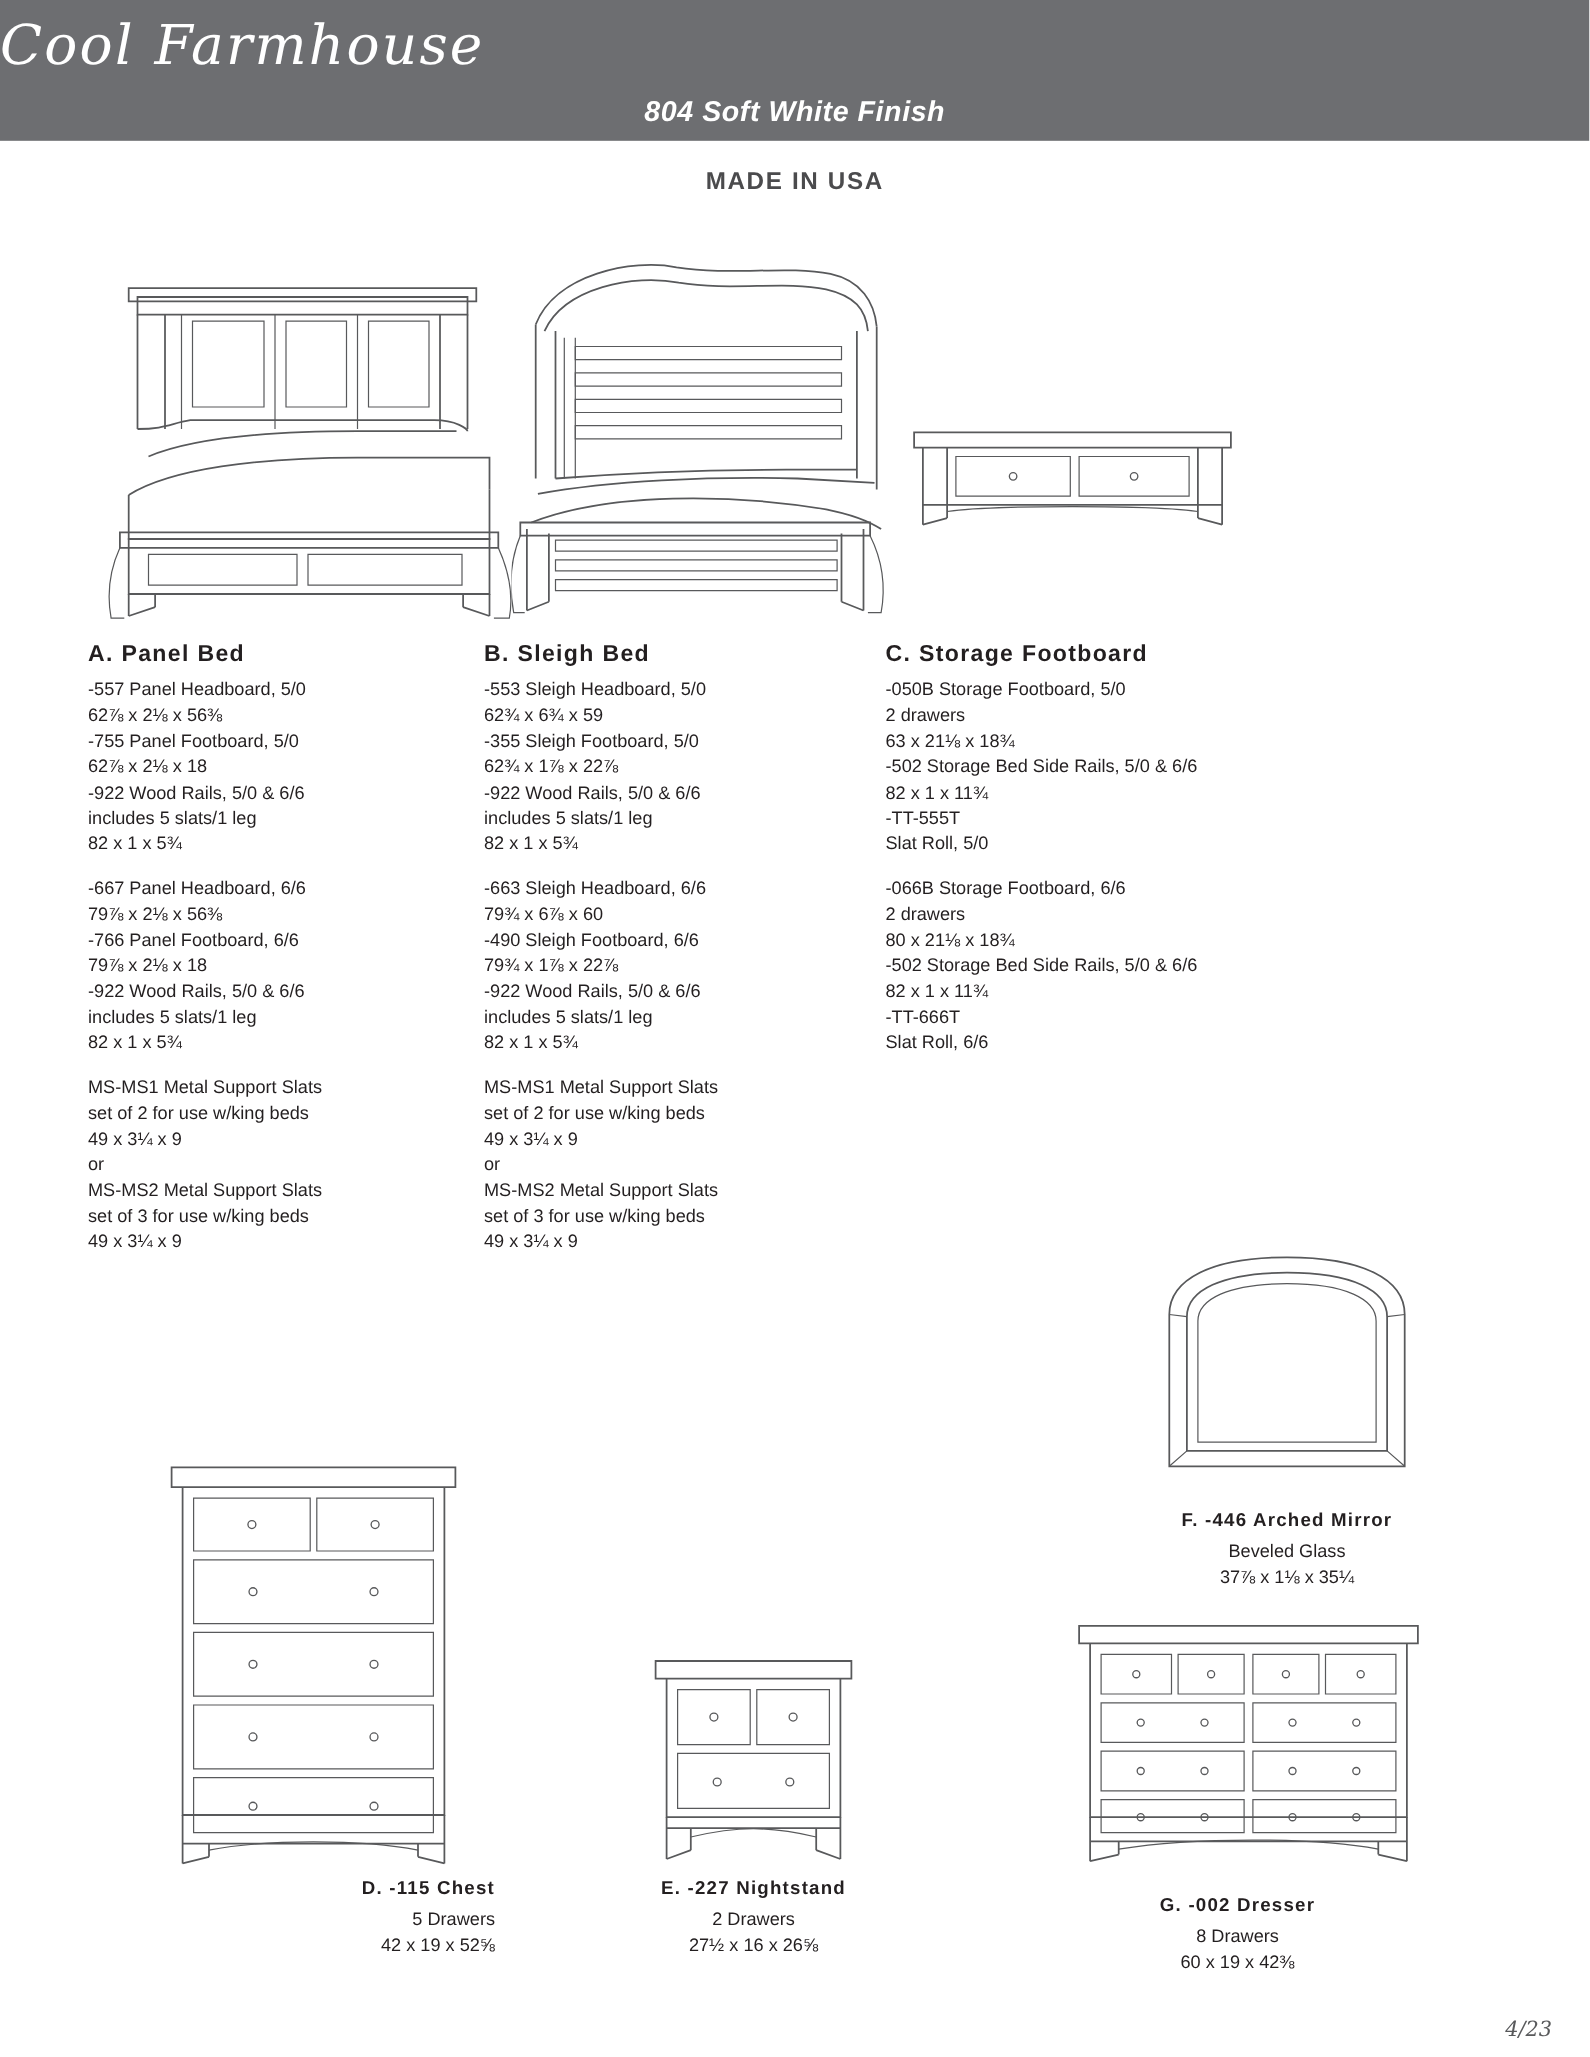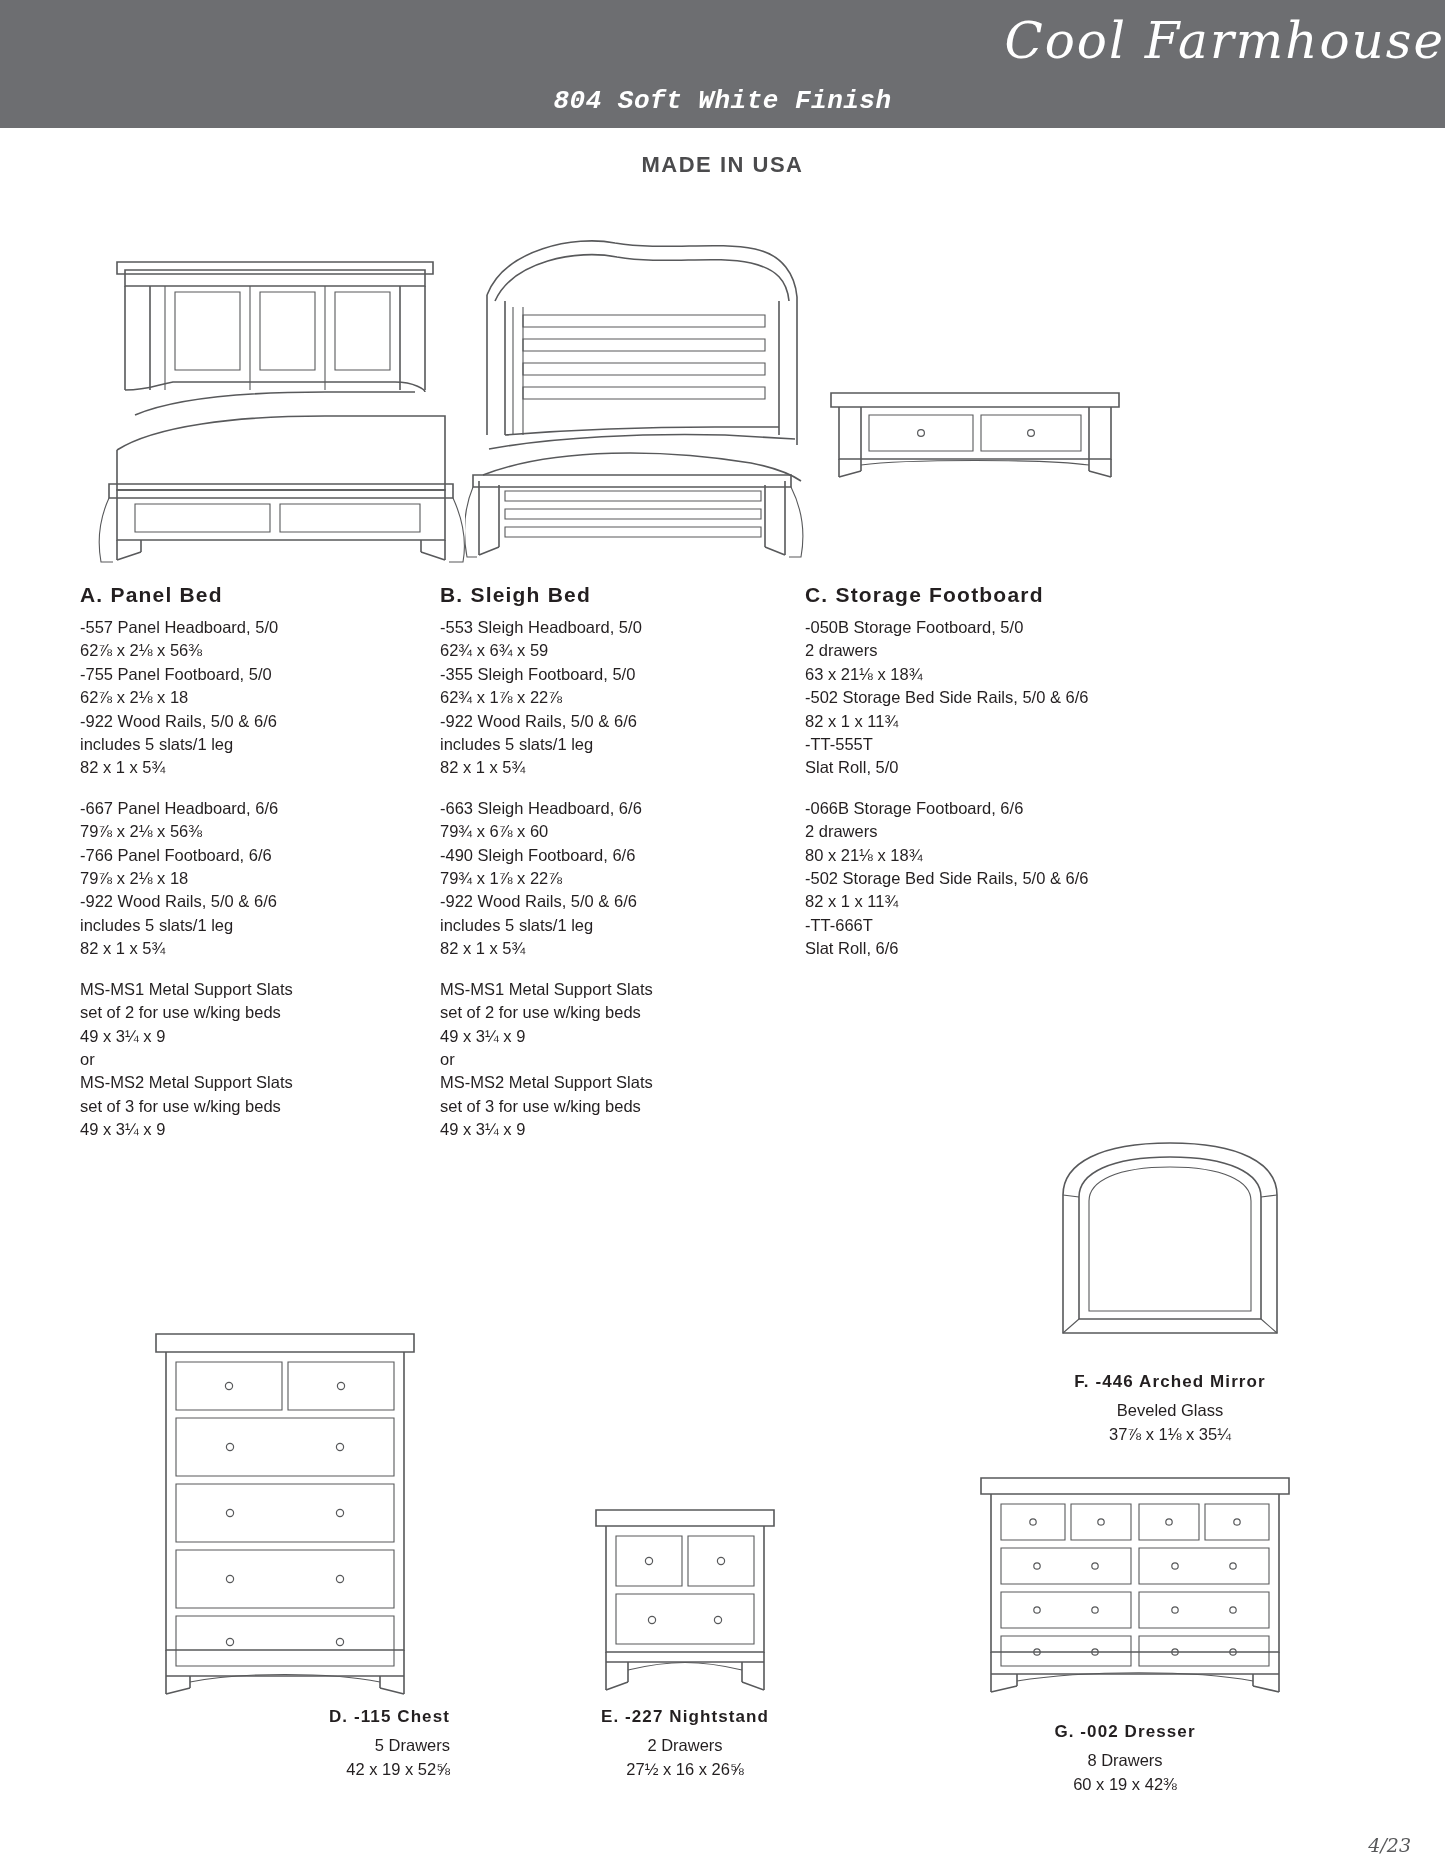--- a/index.html
+++ b/index.html
@@ -17,39 +17,38 @@
   
   .header-band {
     height: 128px;
     background: #6d6e71;
     position: relative;
   }
   .brand-script {
     position: absolute;
     left: 0; right: 0;
     top: 16px;
-    text-align: right;
+    text-align: left;
     font-family: "DejaVu Serif", serif;
     font-style: italic;
     font-size: 50px;
     color: #ffffff;
     letter-spacing: 2px;
     line-height: 1;
   }
   .brand-sub {
     position: absolute;
     left: 0; right: 0;
     top: 86px;
     text-align: center;
     font-weight: bold;
     font-style: italic;
     font-size: 26px;
     color: #ffffff;
     letter-spacing: 0.5px;
-    font-family: Liberation Mono, monospace;
   }
 
   .made-in-usa {
     text-align: center;
     margin-top: 24px;
     font-weight: bold;
     font-size: 22px;
     letter-spacing: 1.5px;
     color: #4b4b4d;
   }

